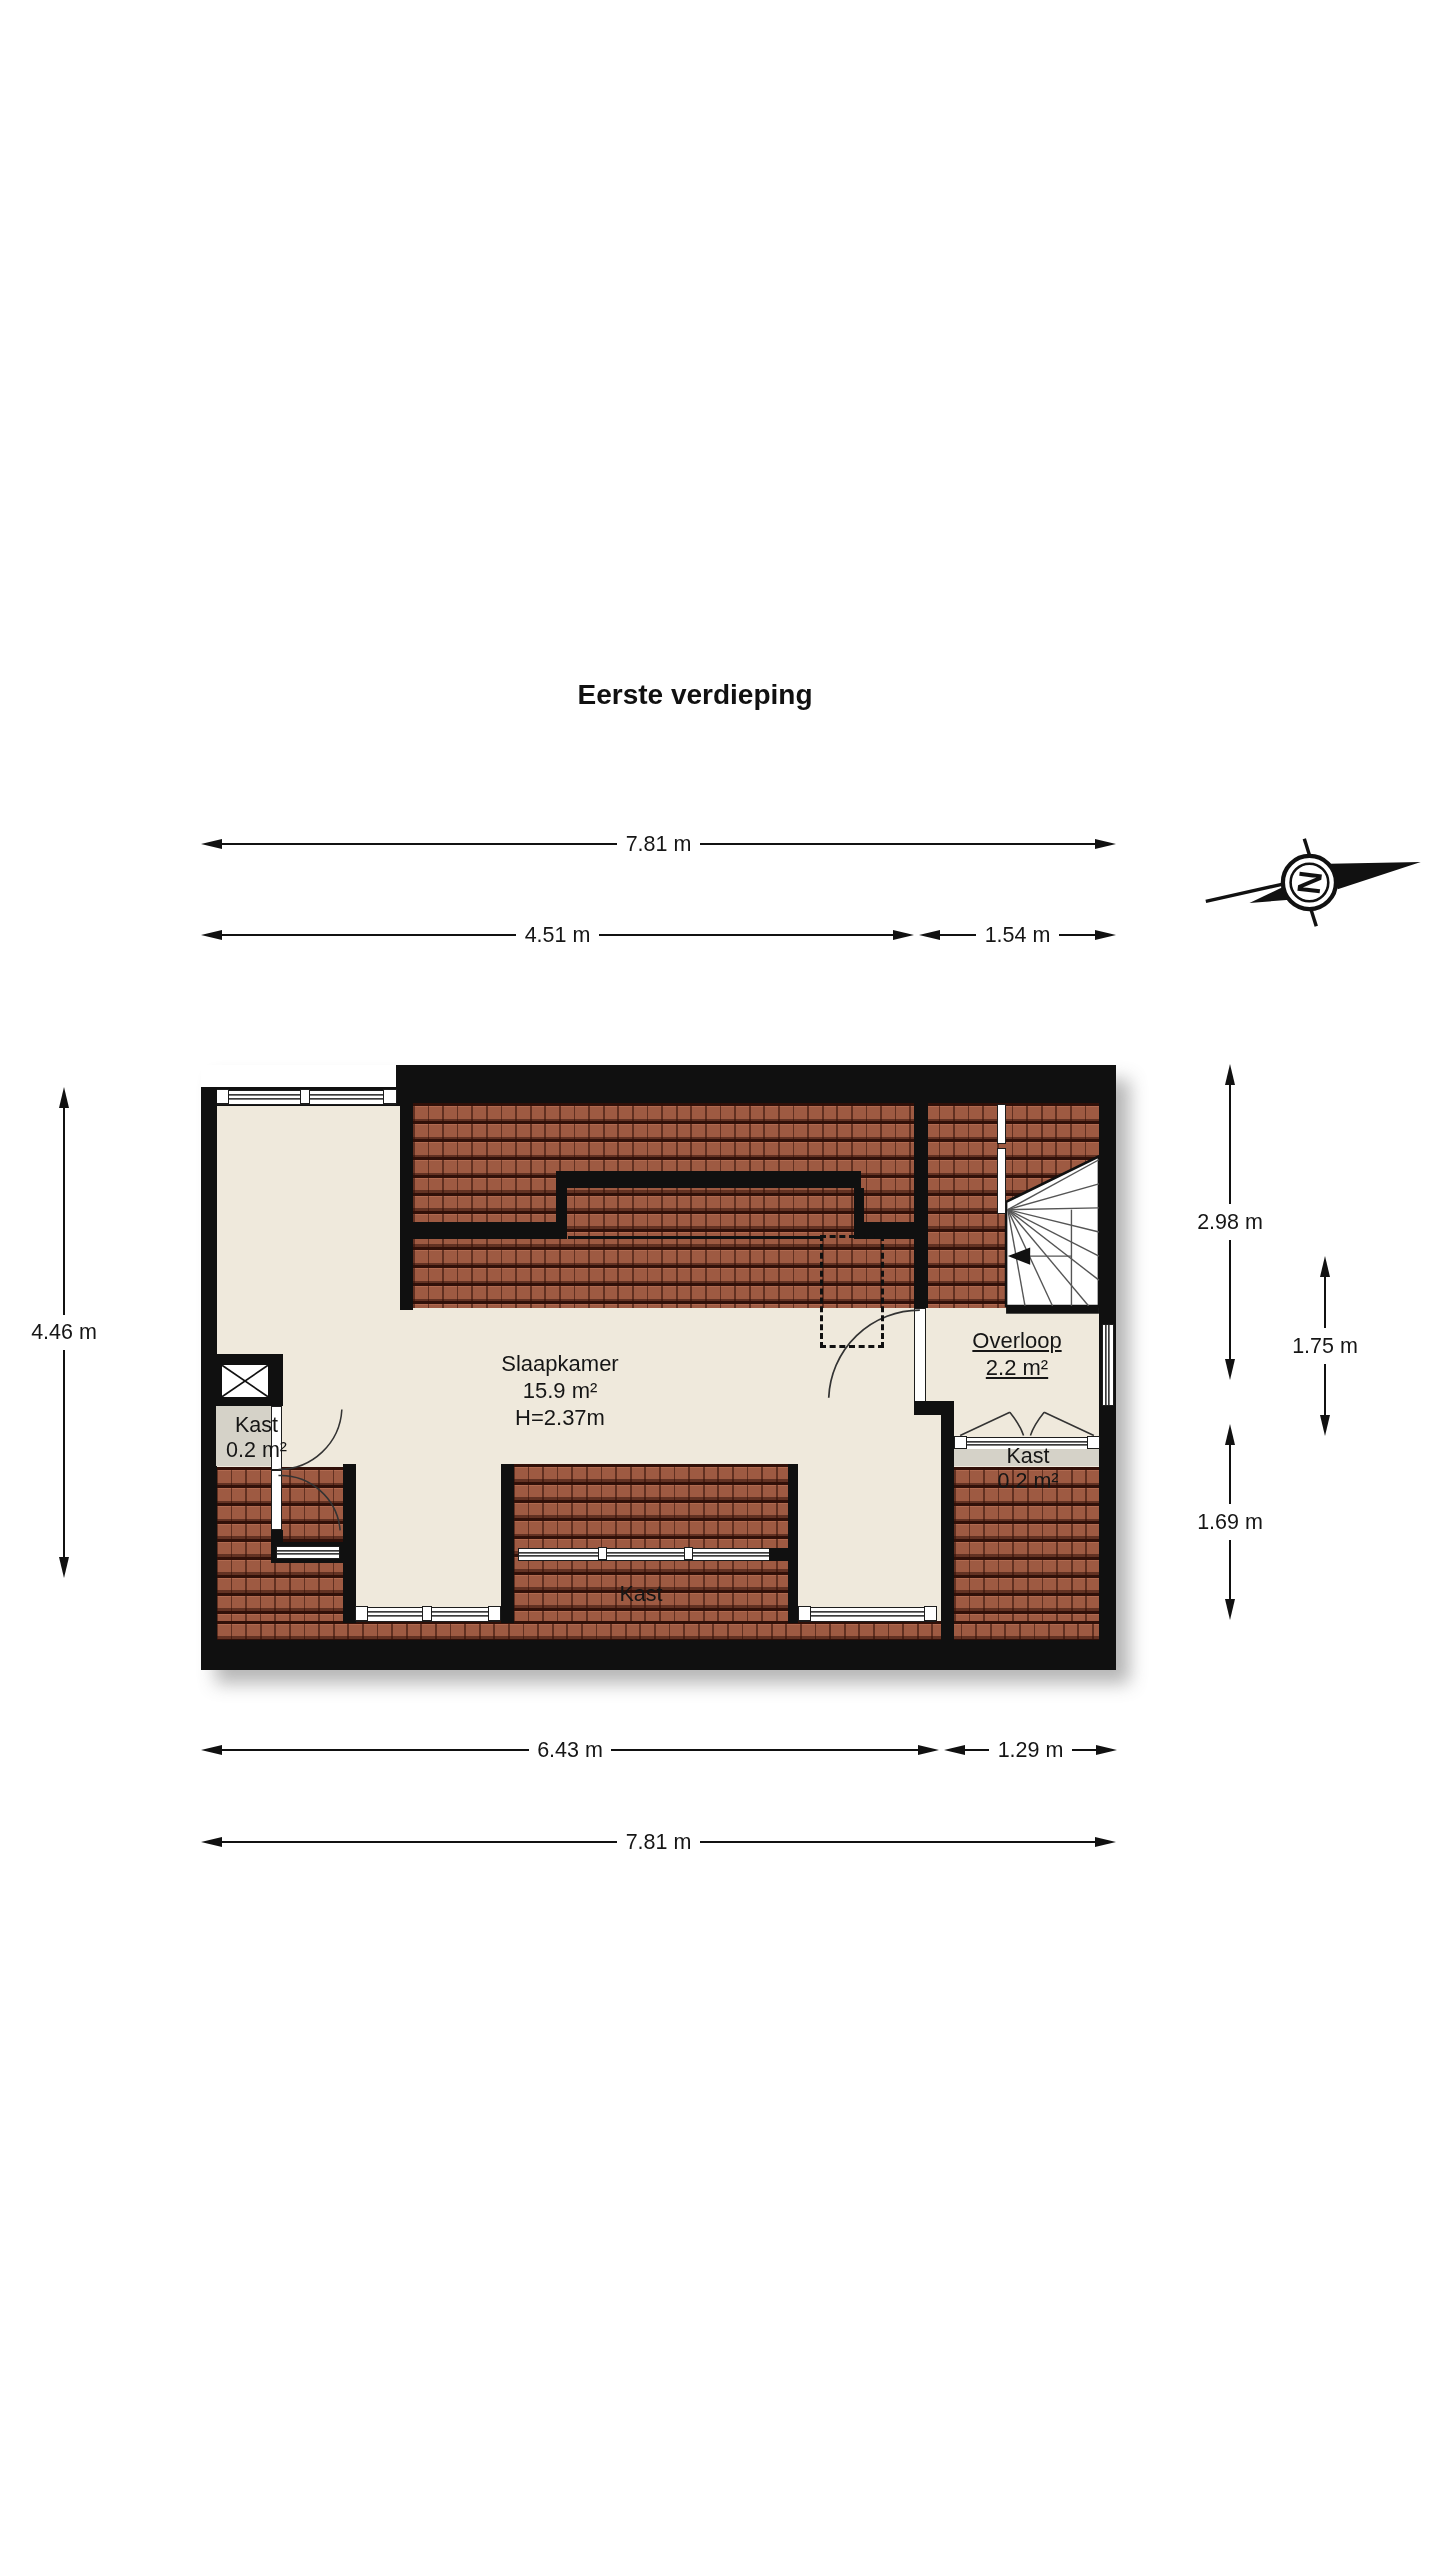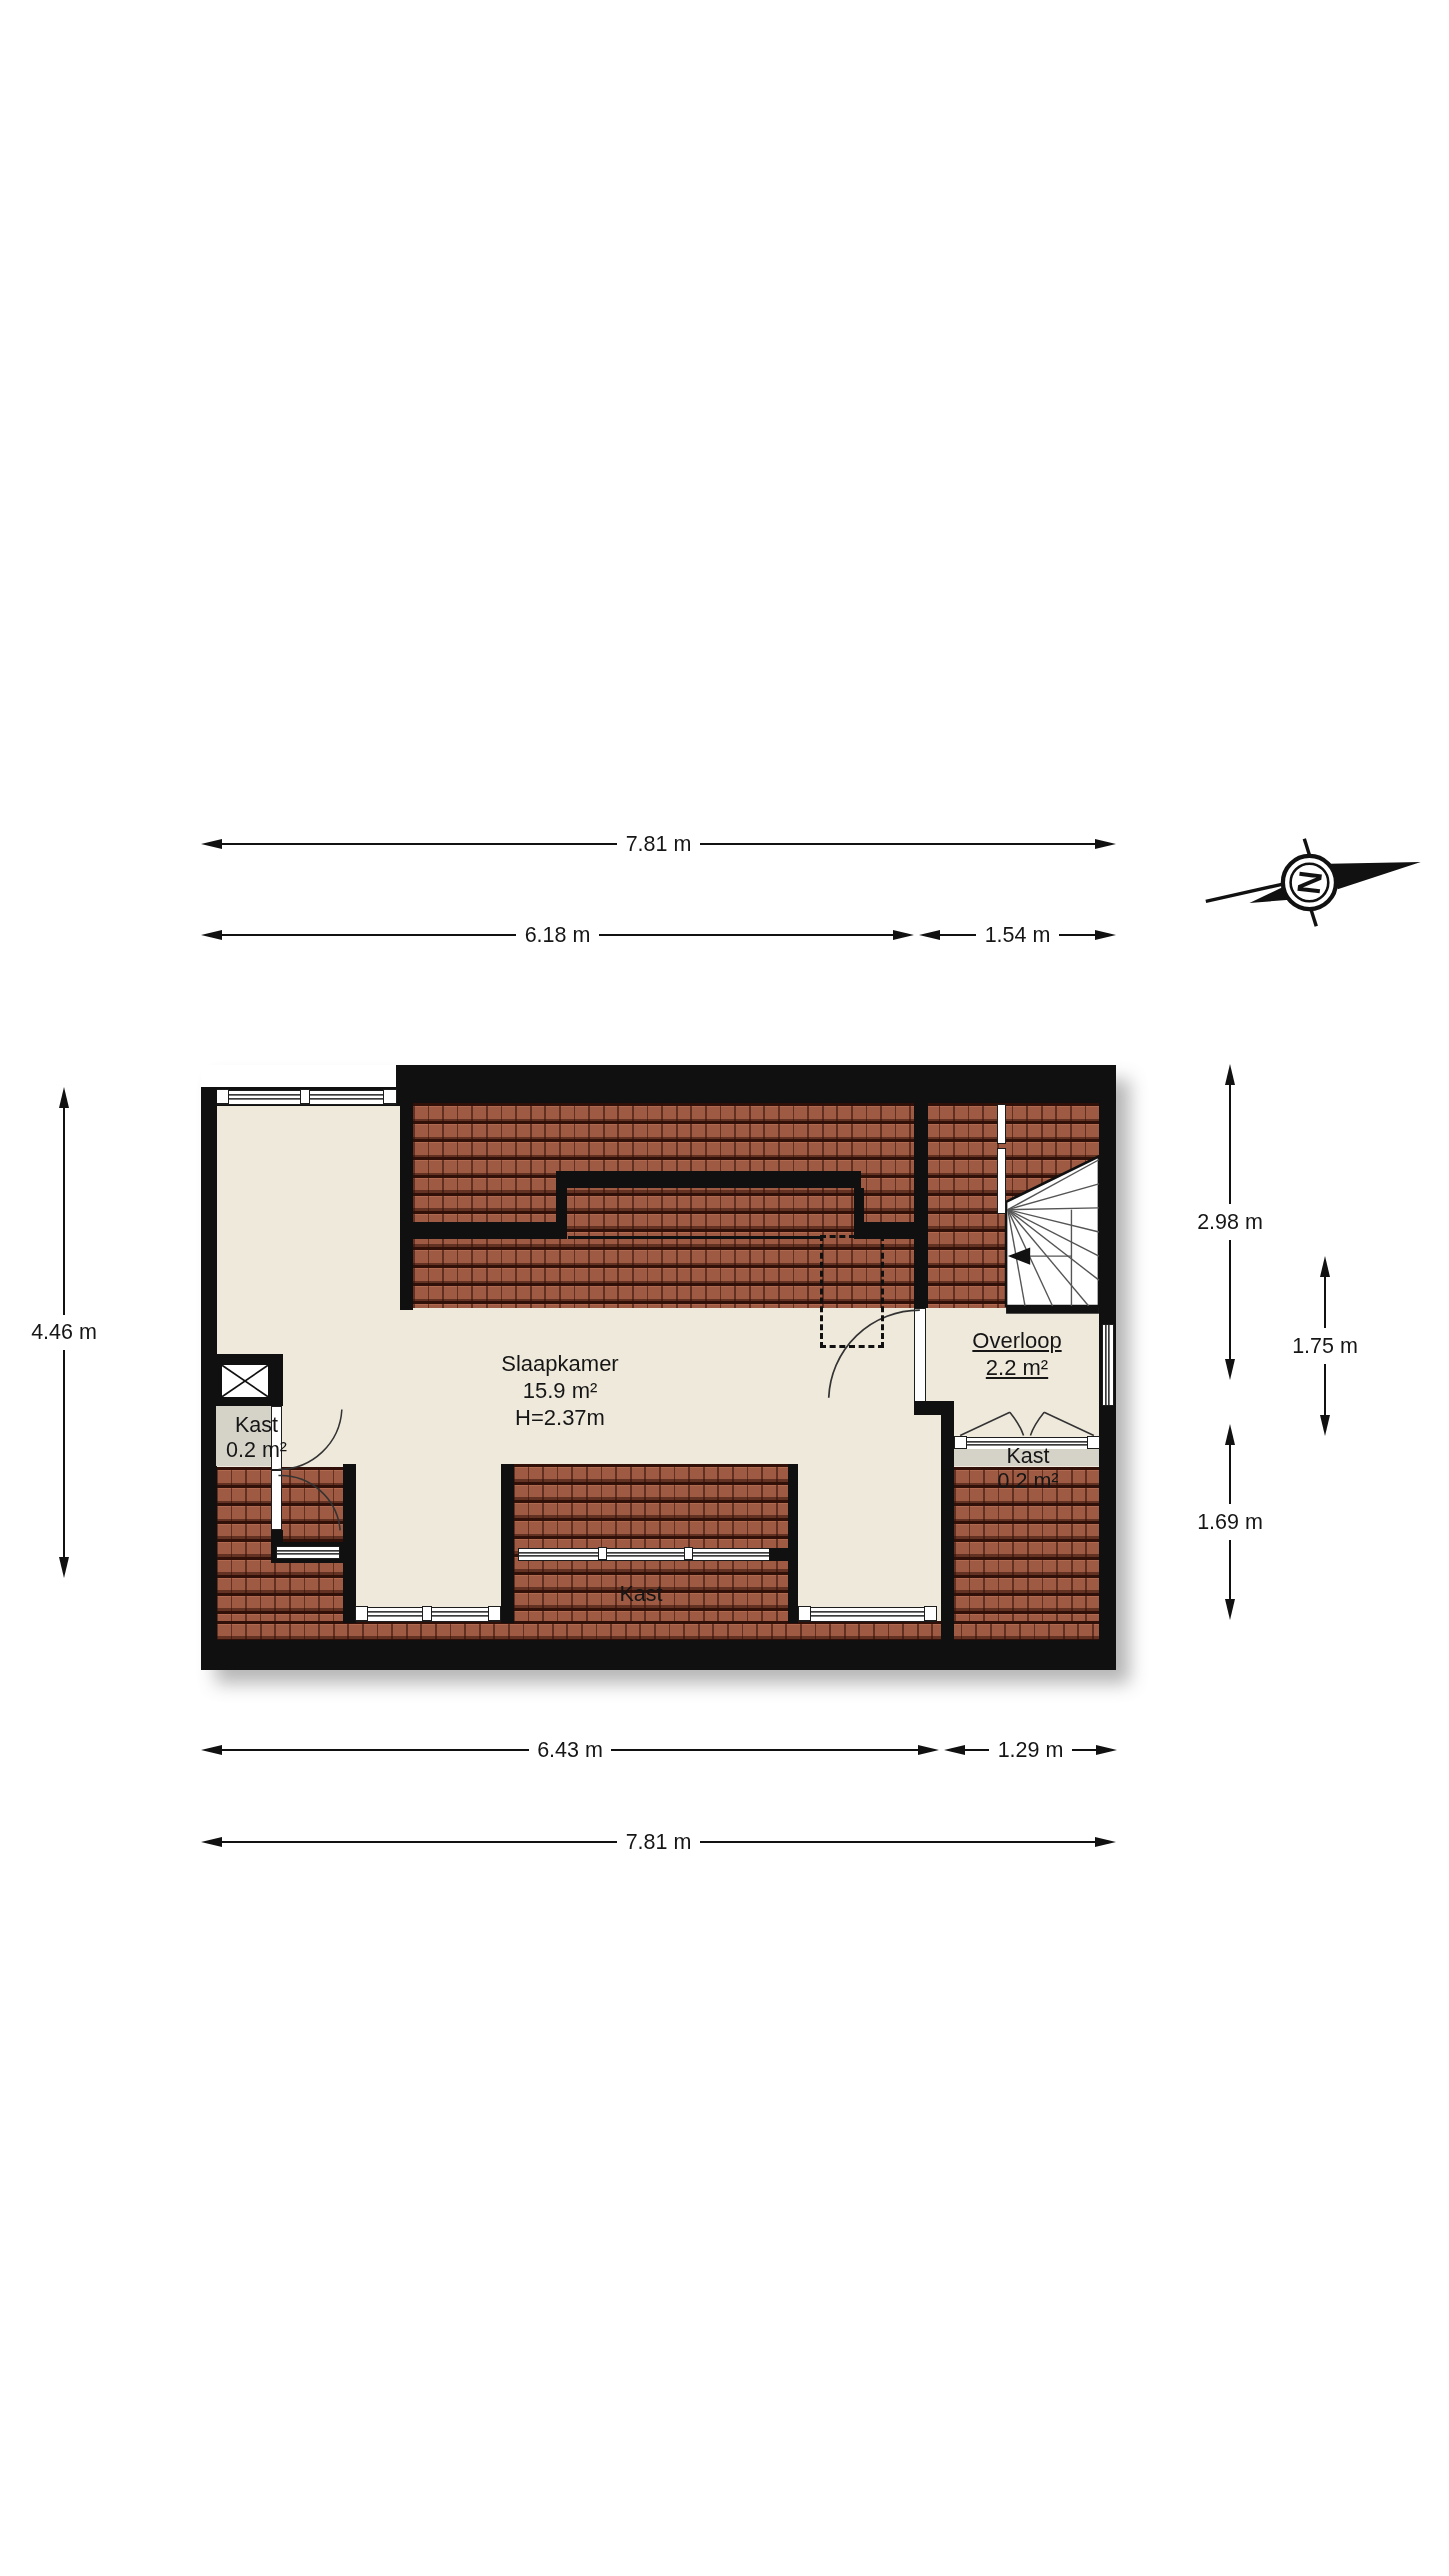--- a/index.html
+++ b/index.html
@@ -35,20 +35,21 @@
   .ar.l{border-top:5.2px solid transparent;border-bottom:5.2px solid transparent;border-right:21.5px solid #111;}
   .ar.r{border-top:5.2px solid transparent;border-bottom:5.2px solid transparent;border-left:21.5px solid #111;}
   .ar.u{border-left:5.2px solid transparent;border-right:5.2px solid transparent;border-bottom:21.5px solid #111;}
   .ar.d{border-left:5.2px solid transparent;border-right:5.2px solid transparent;border-top:21.5px solid #111;}
   svg{position:absolute;overflow:visible;}
 </style>
 </head>
 <body>
 
 <div class="title" style="left:295px;top:675px;width:800px;">
+  <div>Eerste verdieping</div>
 </div>
 
 <svg style="left:1192px;top:814px;" width="240" height="137" viewBox="0 0 280 160">
   <line x1="16" y1="102" x2="110" y2="81" stroke="#111" stroke-width="4"></line>
   <polygon points="160,58 267,56 170,88" fill="#111"></polygon>
   <polygon points="67,104 117,80 114,100" fill="#111"></polygon>
   <line x1="131" y1="29" x2="137" y2="48" stroke="#111" stroke-width="4"></line>
   <line x1="139" y1="112" x2="145" y2="131" stroke="#111" stroke-width="4"></line>
   <circle cx="137" cy="80" r="31" fill="#fff" stroke="#111" stroke-width="5"></circle>
   <circle cx="137" cy="80" r="22" fill="#fff" stroke="#111" stroke-width="3"></circle>
@@ -58,21 +59,21 @@
 <div class="dimh" style="left:201px;top:832px;width:915px;height:24px;">
   <span class="ar l"></span>
     <span class="ln"></span>
   <span class="t">7.81 m</span>
   <span class="ln"></span>
     <span class="ar r"></span>
 </div>
 <div class="dimh" style="left:201px;top:923px;width:713px;height:24px;">
   <span class="ar l"></span>
     <span class="ln"></span>
-  <span class="t">6.18 m</span>
+  <span class="t">4.51 m</span>
   <span class="ln"></span>
     <span class="ar r"></span>
 </div>
 <div class="dimh" style="left:919px;top:923px;width:197px;height:24px;">
   <span class="ar l"></span>
     <span class="ln"></span>
   <span class="t">1.54 m</span>
   <span class="ln"></span>
     <span class="ar r"></span>
 </div>

